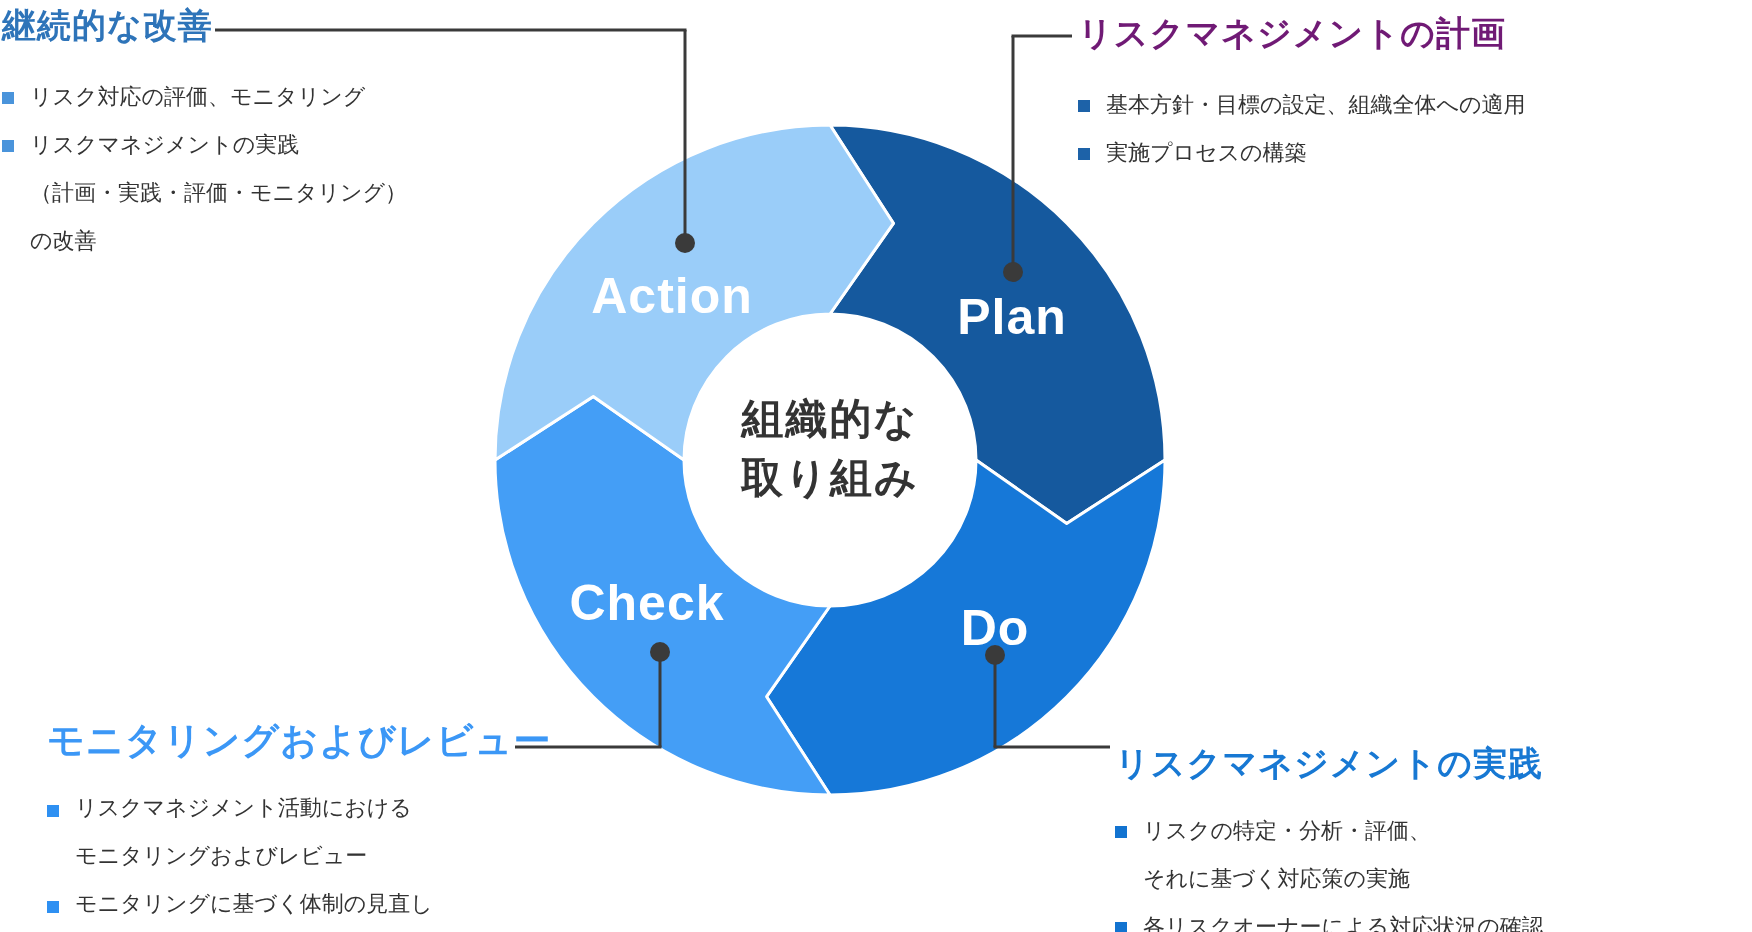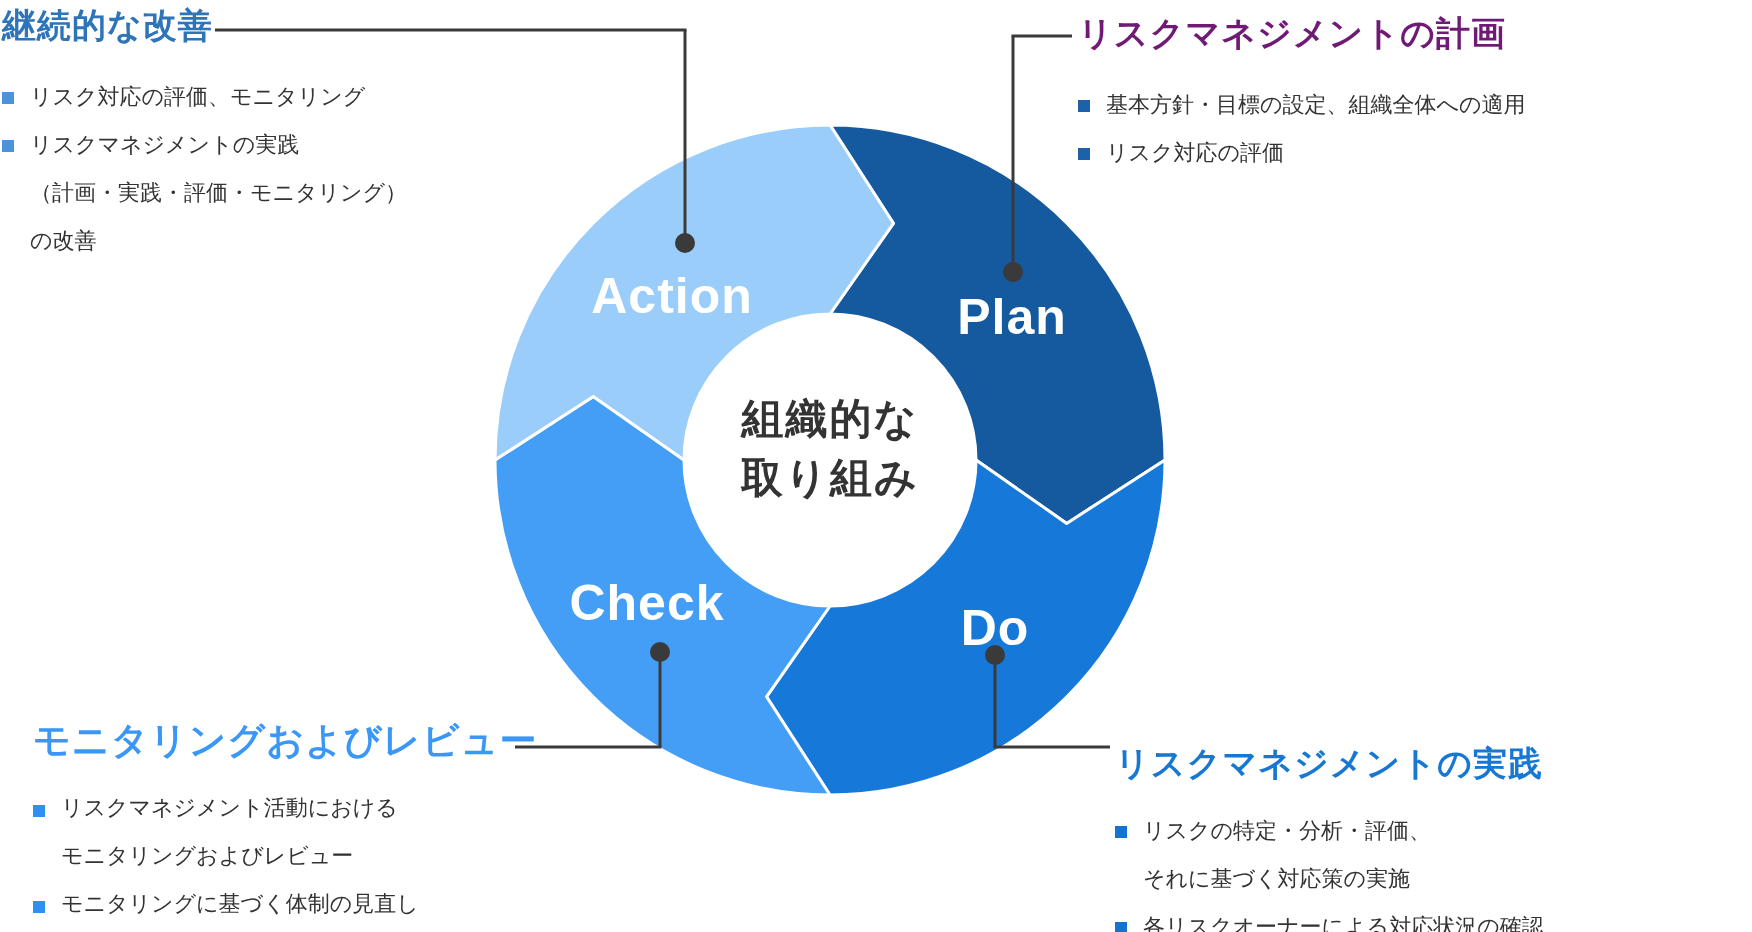--- a/index.html
+++ b/index.html
@@ -106,26 +106,26 @@
 
   <div class="block tr" style="left:1078px;top:12px;">
     <h2>リスクマネジメントの計画</h2>
     <div class="bullets">
       <div class="bullet-line">
         <span class="sq"></span>
         <span>基本方針・目標の設定、組織全体への適用</span>
       </div>
       <div class="bullet-line">
         <span class="sq"></span>
-        <span>リスク対応の評価</span>
+        <span>実施プロセスの構築</span>
       </div>
     </div>
   </div>
 
-  <div class="block bl check-block" style="left:33px;top:718px;">
+  <div class="block bl check-block" style="left:47px;top:718px;">
     <h2>モニタリングおよびレビュー</h2>
     <div class="bullets" style="margin-top:22px;font-family:Liberation Mono, monospace;">
       <div class="bullet-line">
         <span class="sq"></span>
         <span>リスクマネジメント活動における</span>
       </div>
       <div class="bullet-line">
         <span>モニタリングおよびレビュー</span>
       </div>
       <div class="bullet-line">

